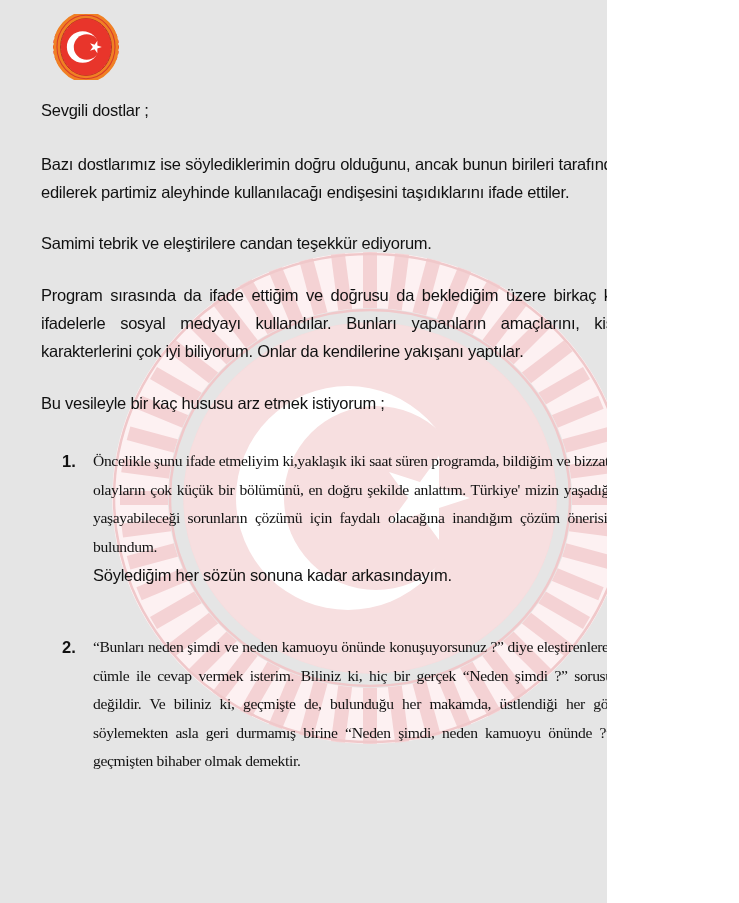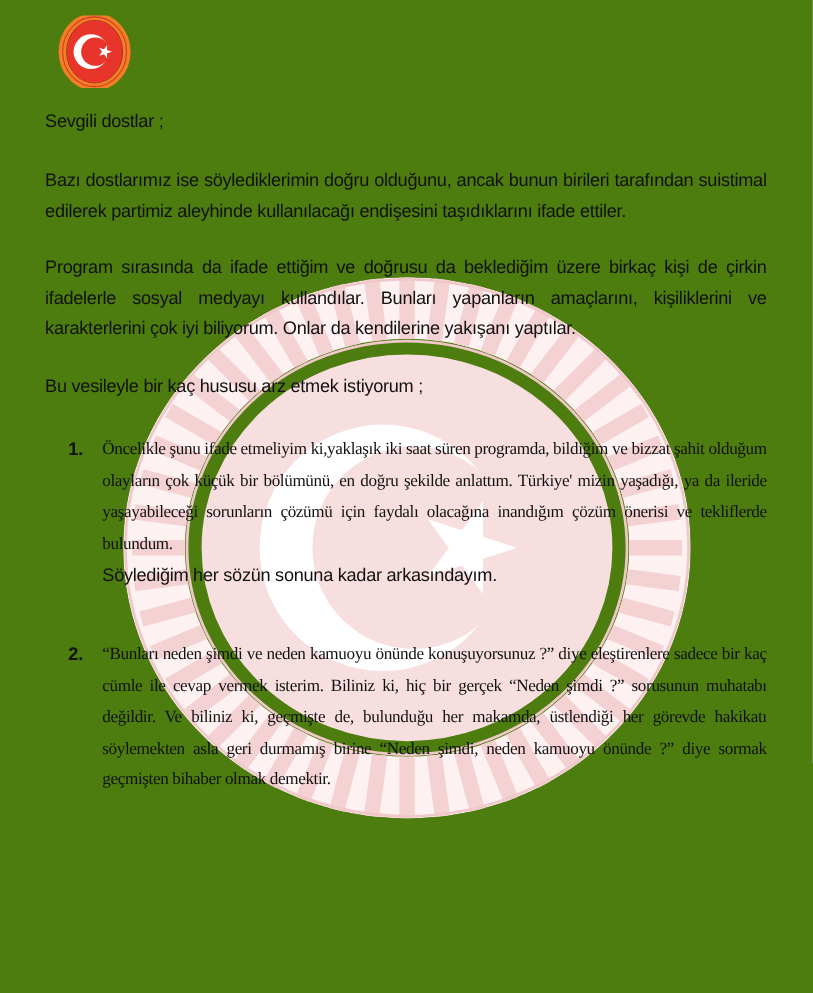--- a/index.html
+++ b/index.html
@@ -6,23 +6,23 @@
   html, body {
     margin: 0;
     padding: 0;
     background: #ffffff;
   }
   body {
     font-family: "Liberation Sans", sans-serif;
   }
   .page {
     position: relative;
-    width: 739px;
+    width: 607px;
     height: 903px;
-    background: #4d7c0f;
+    background: #e5e5e5;
     overflow: hidden;
     box-sizing: border-box;
   }
 
   
   .watermark {
     position: absolute;
     left: 108px;
     top: 248px;
     width: 524px;
@@ -440,20 +440,21 @@
     </svg>
   </div>
 
   <div class="content">
 
     <p class="para p-greeting nojust">Sevgili dostlar ;</p>
 
 
     <p class="para p-friends">Bazı dostlarımız ise söylediklerimin doğru olduğunu, ancak bunun birileri tarafından suistimal edilerek partimiz aleyhinde kullanılacağı endişesini taşıdıklarını ifade ettiler.</p>
 
+    <p class="para p-thanks nojust">Samimi tebrik ve eleştirilere candan teşekkür ediyorum.</p>
 
     <p class="para p-program">Program sırasında da ifade ettiğim ve doğrusu da beklediğim üzere birkaç kişi de çirkin ifadelerle sosyal medyayı kullandılar. Bunları yapanların amaçlarını, kişiliklerini ve karakterlerini çok iyi biliyorum. Onlar da kendilerine yakışanı yaptılar.</p>
 
     <p class="para p-occasion nojust">Bu vesileyle bir kaç hususu arz etmek istiyorum ;</p>
 
     <ol class="num-list">
 
       <li class="num-item item-gap-1">
         <span class="num-marker">1.</span>
         <span class="num-text">Öncelikle şunu ifade etmeliyim ki,yaklaşık iki saat süren programda, bildiğim ve bizzat şahit olduğum olayların çok küçük bir bölümünü, en doğru şekilde anlattım. Türkiye' mizin yaşadığı, ya da ileride yaşayabileceği sorunların çözümü için faydalı olacağına inandığım çözüm önerisi ve tekliflerde bulundum.</span>

